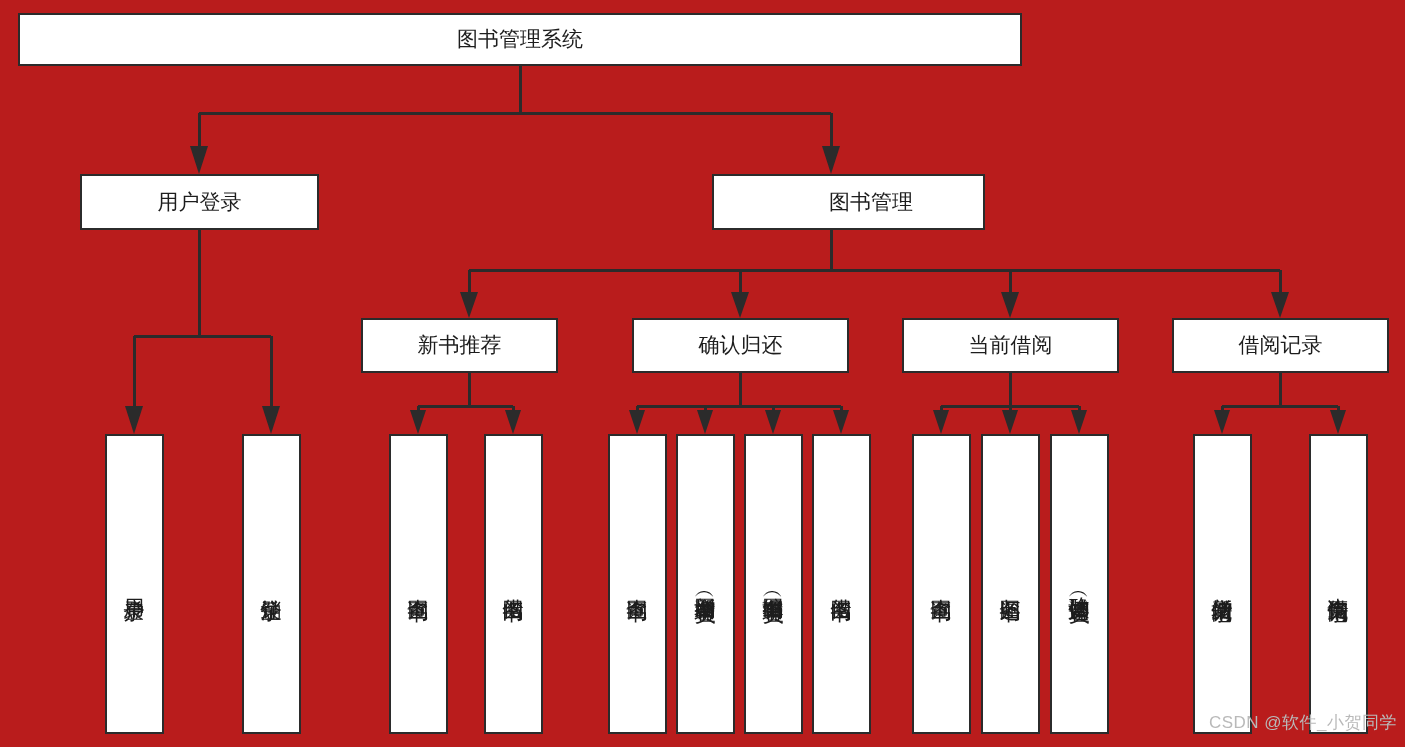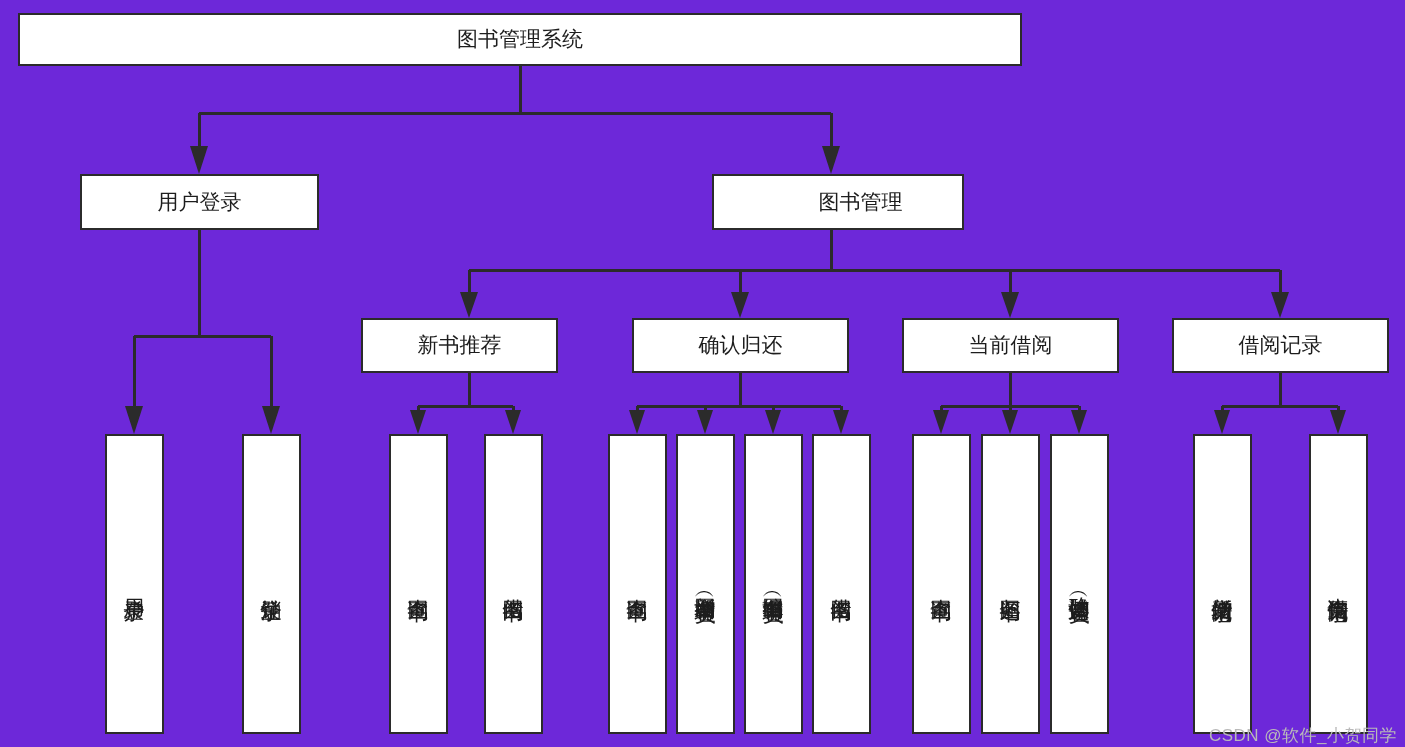--- a/index.html
+++ b/index.html
@@ -7,21 +7,21 @@
     padding: 0;
     background: #ffffff;
   }
   body {
     font-family: "Liberation Sans", sans-serif;
   }
   #canvas {
     position: relative;
     width: 1405px;
     height: 747px;
-    background: #6d28d9;
+    background: #b91c1c;
     overflow: hidden;
   }
   #wires {
     position: absolute;
     left: 0;
     top: 0;
     width: 1405px;
     height: 747px;
   }
   .node {
@@ -45,21 +45,21 @@
   .v-node .node-label {
     font-size: 21px;
     writing-mode: vertical-rl;
     text-orientation: upright;
     letter-spacing: 1px;
     line-height: 1.0;
   }
   #watermark {
     position: absolute;
     right: 8px;
-    bottom: 0;
+    bottom: 13px;
     font-size: 17px;
     color: #b9b9b9;
     letter-spacing: 0.5px;
     white-space: nowrap;
     user-select: none;
   }
 </style>
 </head>
 <body>
 
@@ -138,21 +138,21 @@
     </g>
   </svg>
 
   <div class="node h-node" style="left:18px; top:13px; width:1004px; height:53px;">
     <span class="node-label">图书管理系统</span>
   </div>
 
   <div class="node h-node" style="left:80px; top:174px; width:239px; height:56px;">
     <span class="node-label">用户登录</span>
   </div>
-  <div class="node h-node" style="left:712px; top:174px; width:252px; height:56px;padding-left:45px;">
+  <div class="node h-node" style="left:712px; top:174px; width:273px; height:56px;padding-left:45px;">
     <span class="node-label">图书管理</span>
   </div>
 
   <div class="node h-node" style="left:361px; top:318px; width:197px; height:55px;">
     <span class="node-label">新书推荐</span>
   </div>
   <div class="node h-node" style="left:632px; top:318px; width:217px; height:55px;">
     <span class="node-label">确认归还</span>
   </div>
   <div class="node h-node" style="left:1172px; top:318px; width:217px; height:55px;">

